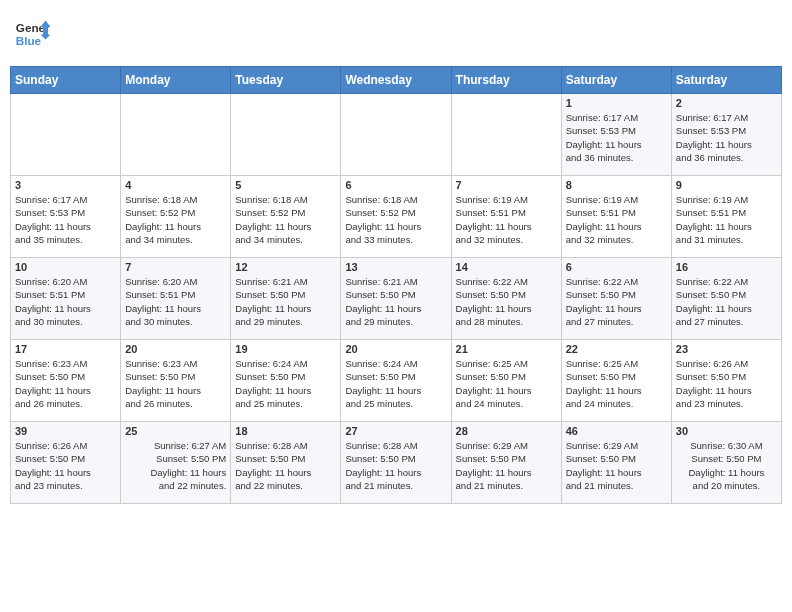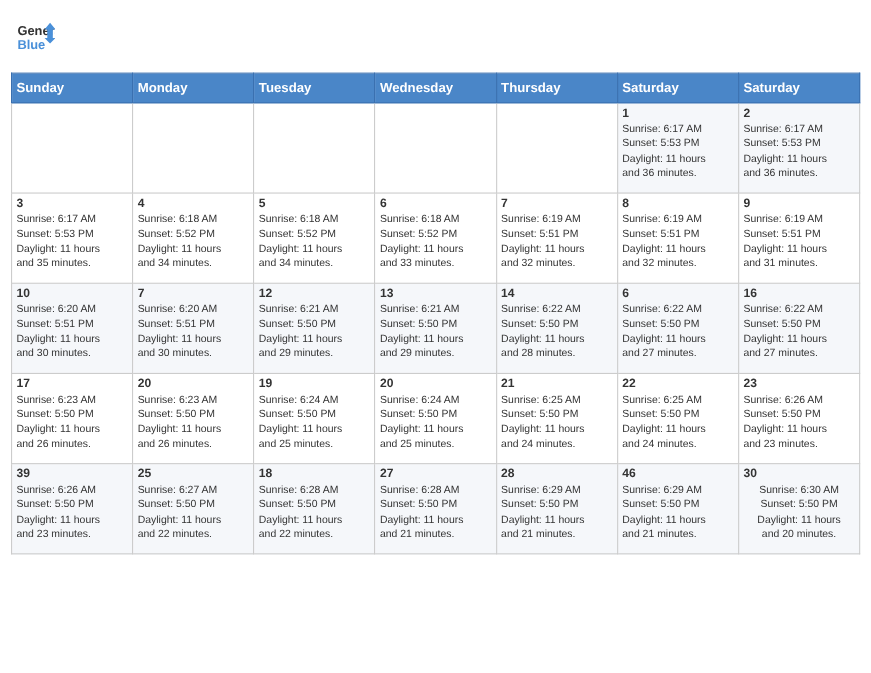--- a/index.html
+++ b/index.html
@@ -293,21 +293,21 @@
       <tr>
         <td>
           <span class="day-num">39</span>
           <div class="day-info" style="white-space: pre-line;">Sunrise: 6:26 AM
 Sunset: 5:50 PM
 Daylight: 11 hours
 and 23 minutes.</div>
         </td>
         <td>
           <span class="day-num">25</span>
-          <div class="day-info" style="white-space: pre-line;">Sunrise: 6:27 AM
+          <div class="day-info" style="white-space: pre-line; text-align: right;">Sunrise: 6:27 AM
 Sunset: 5:50 PM
 Daylight: 11 hours
 and 22 minutes.</div>
         </td>
         <td>
           <span class="day-num">18</span>
           <div class="day-info" style="white-space: pre-line;">Sunrise: 6:28 AM
 Sunset: 5:50 PM
 Daylight: 11 hours
 and 22 minutes.</div>

